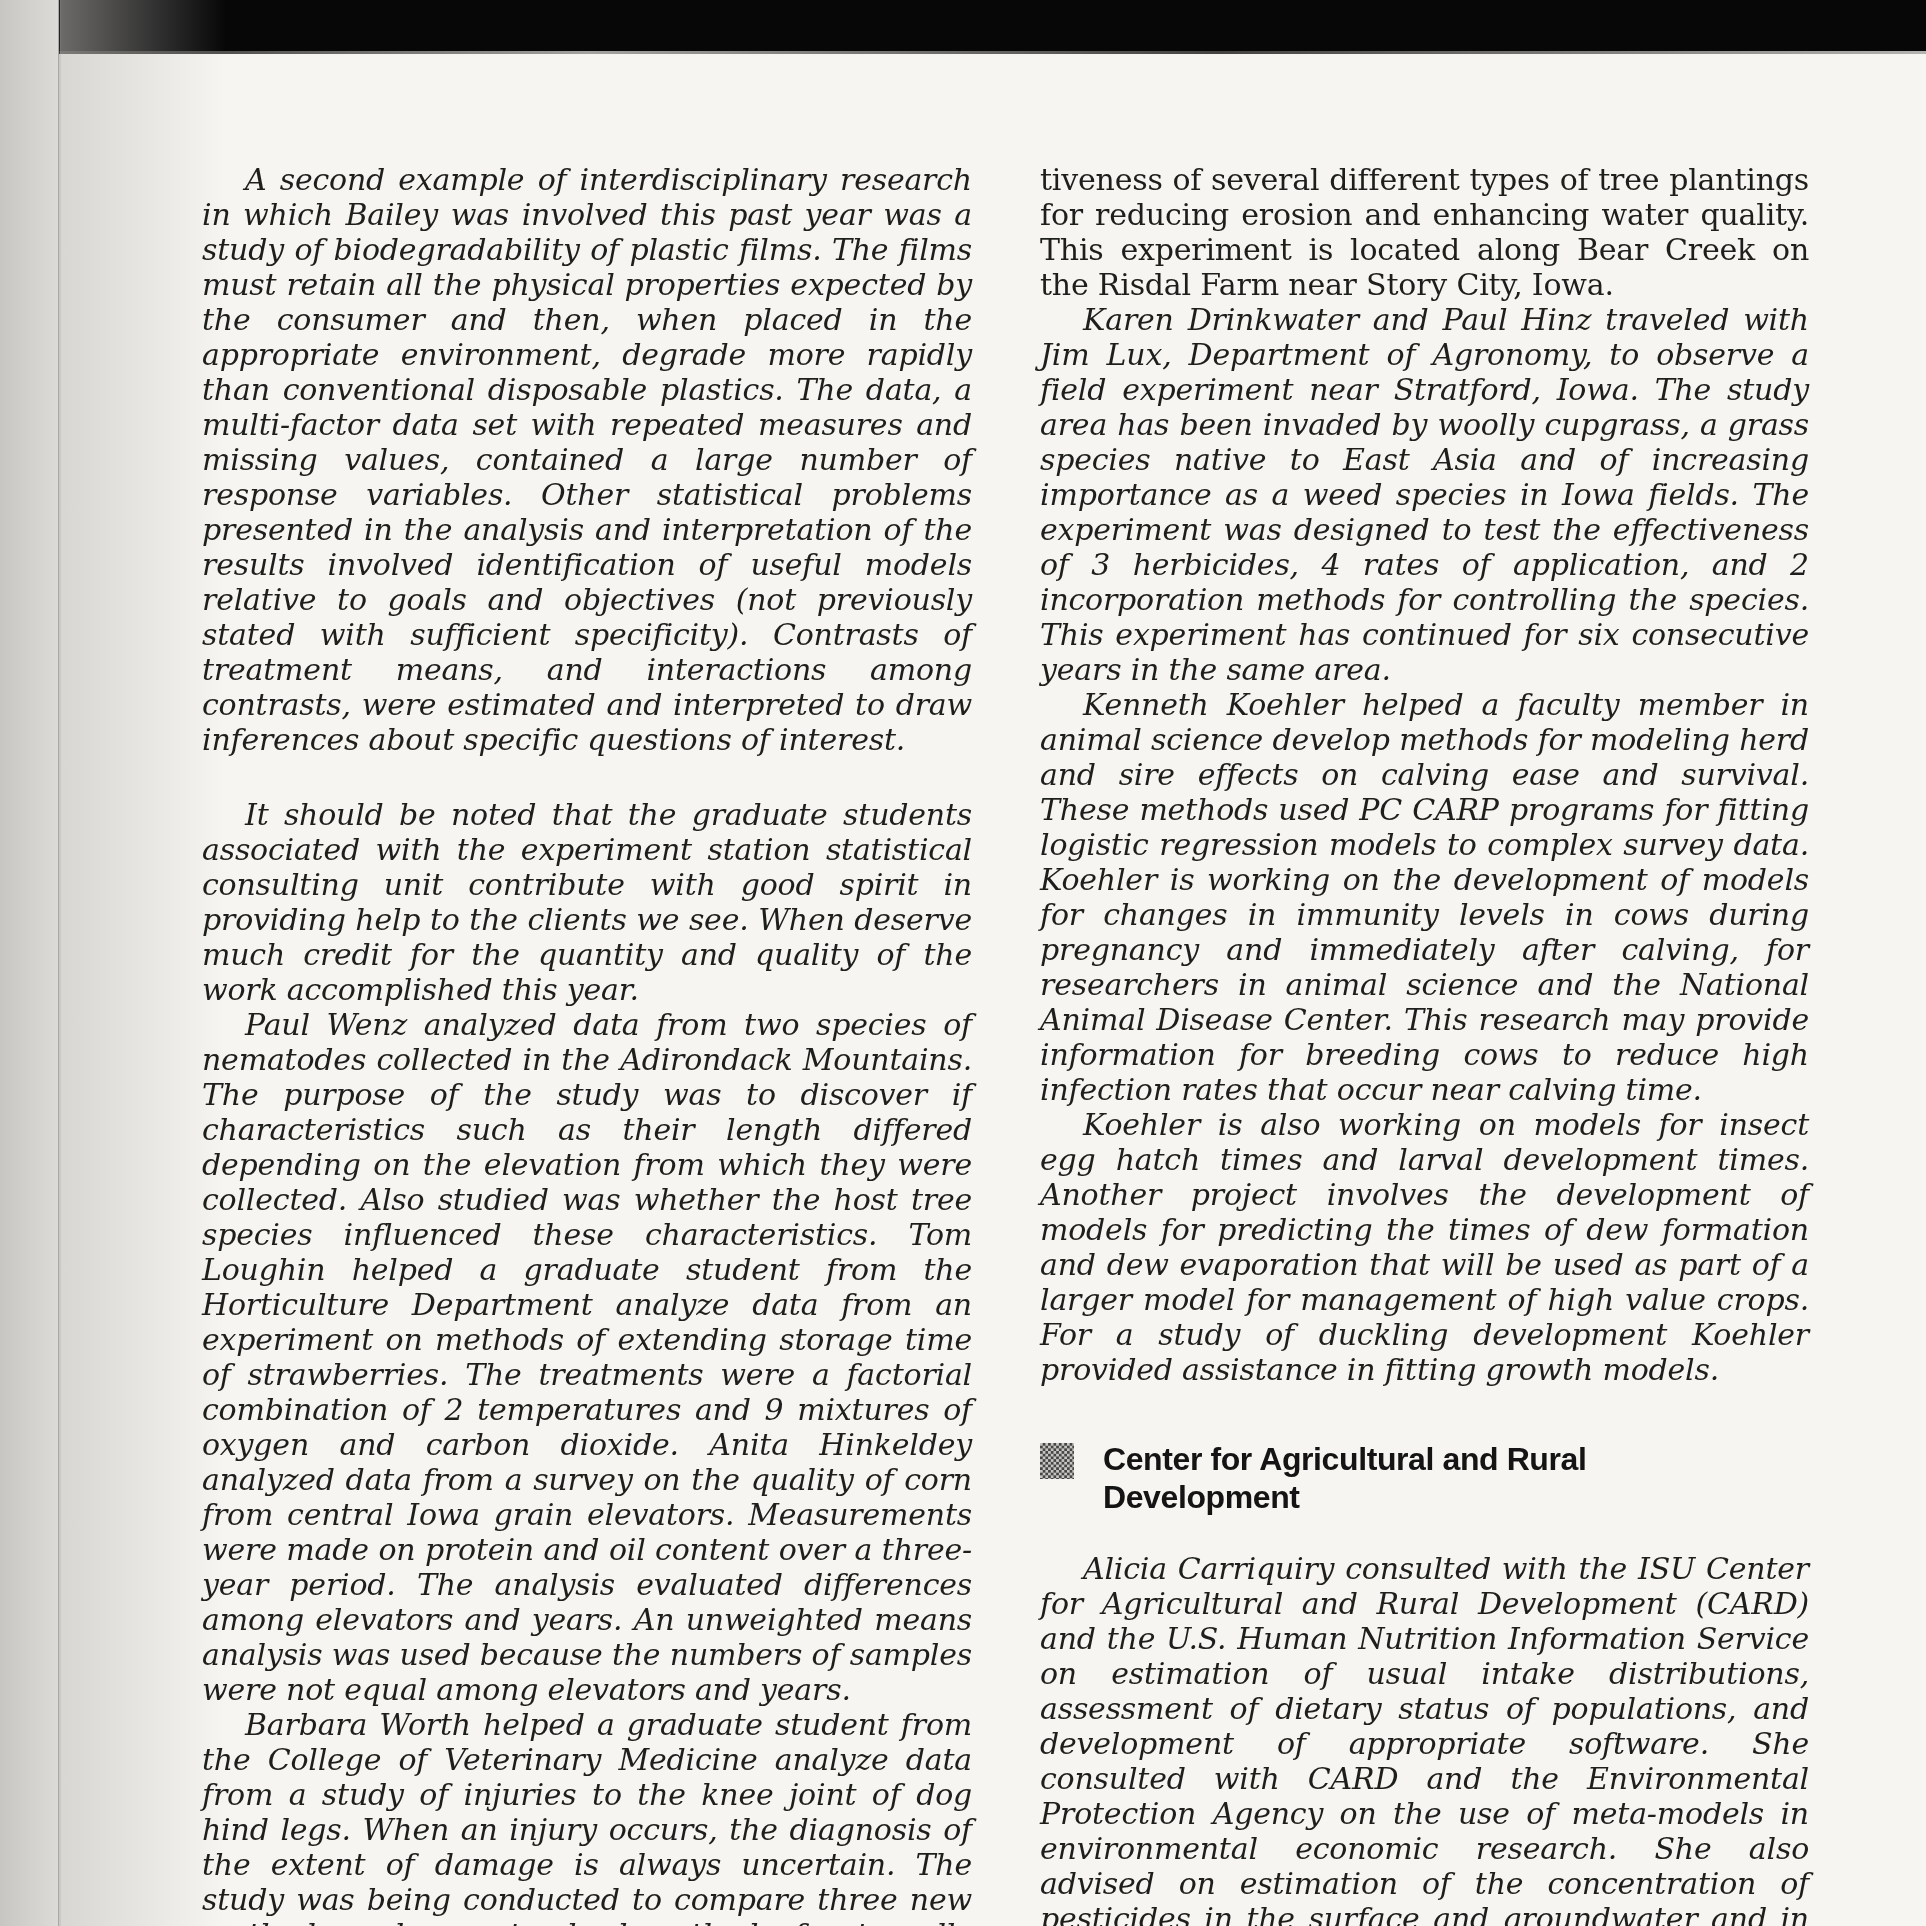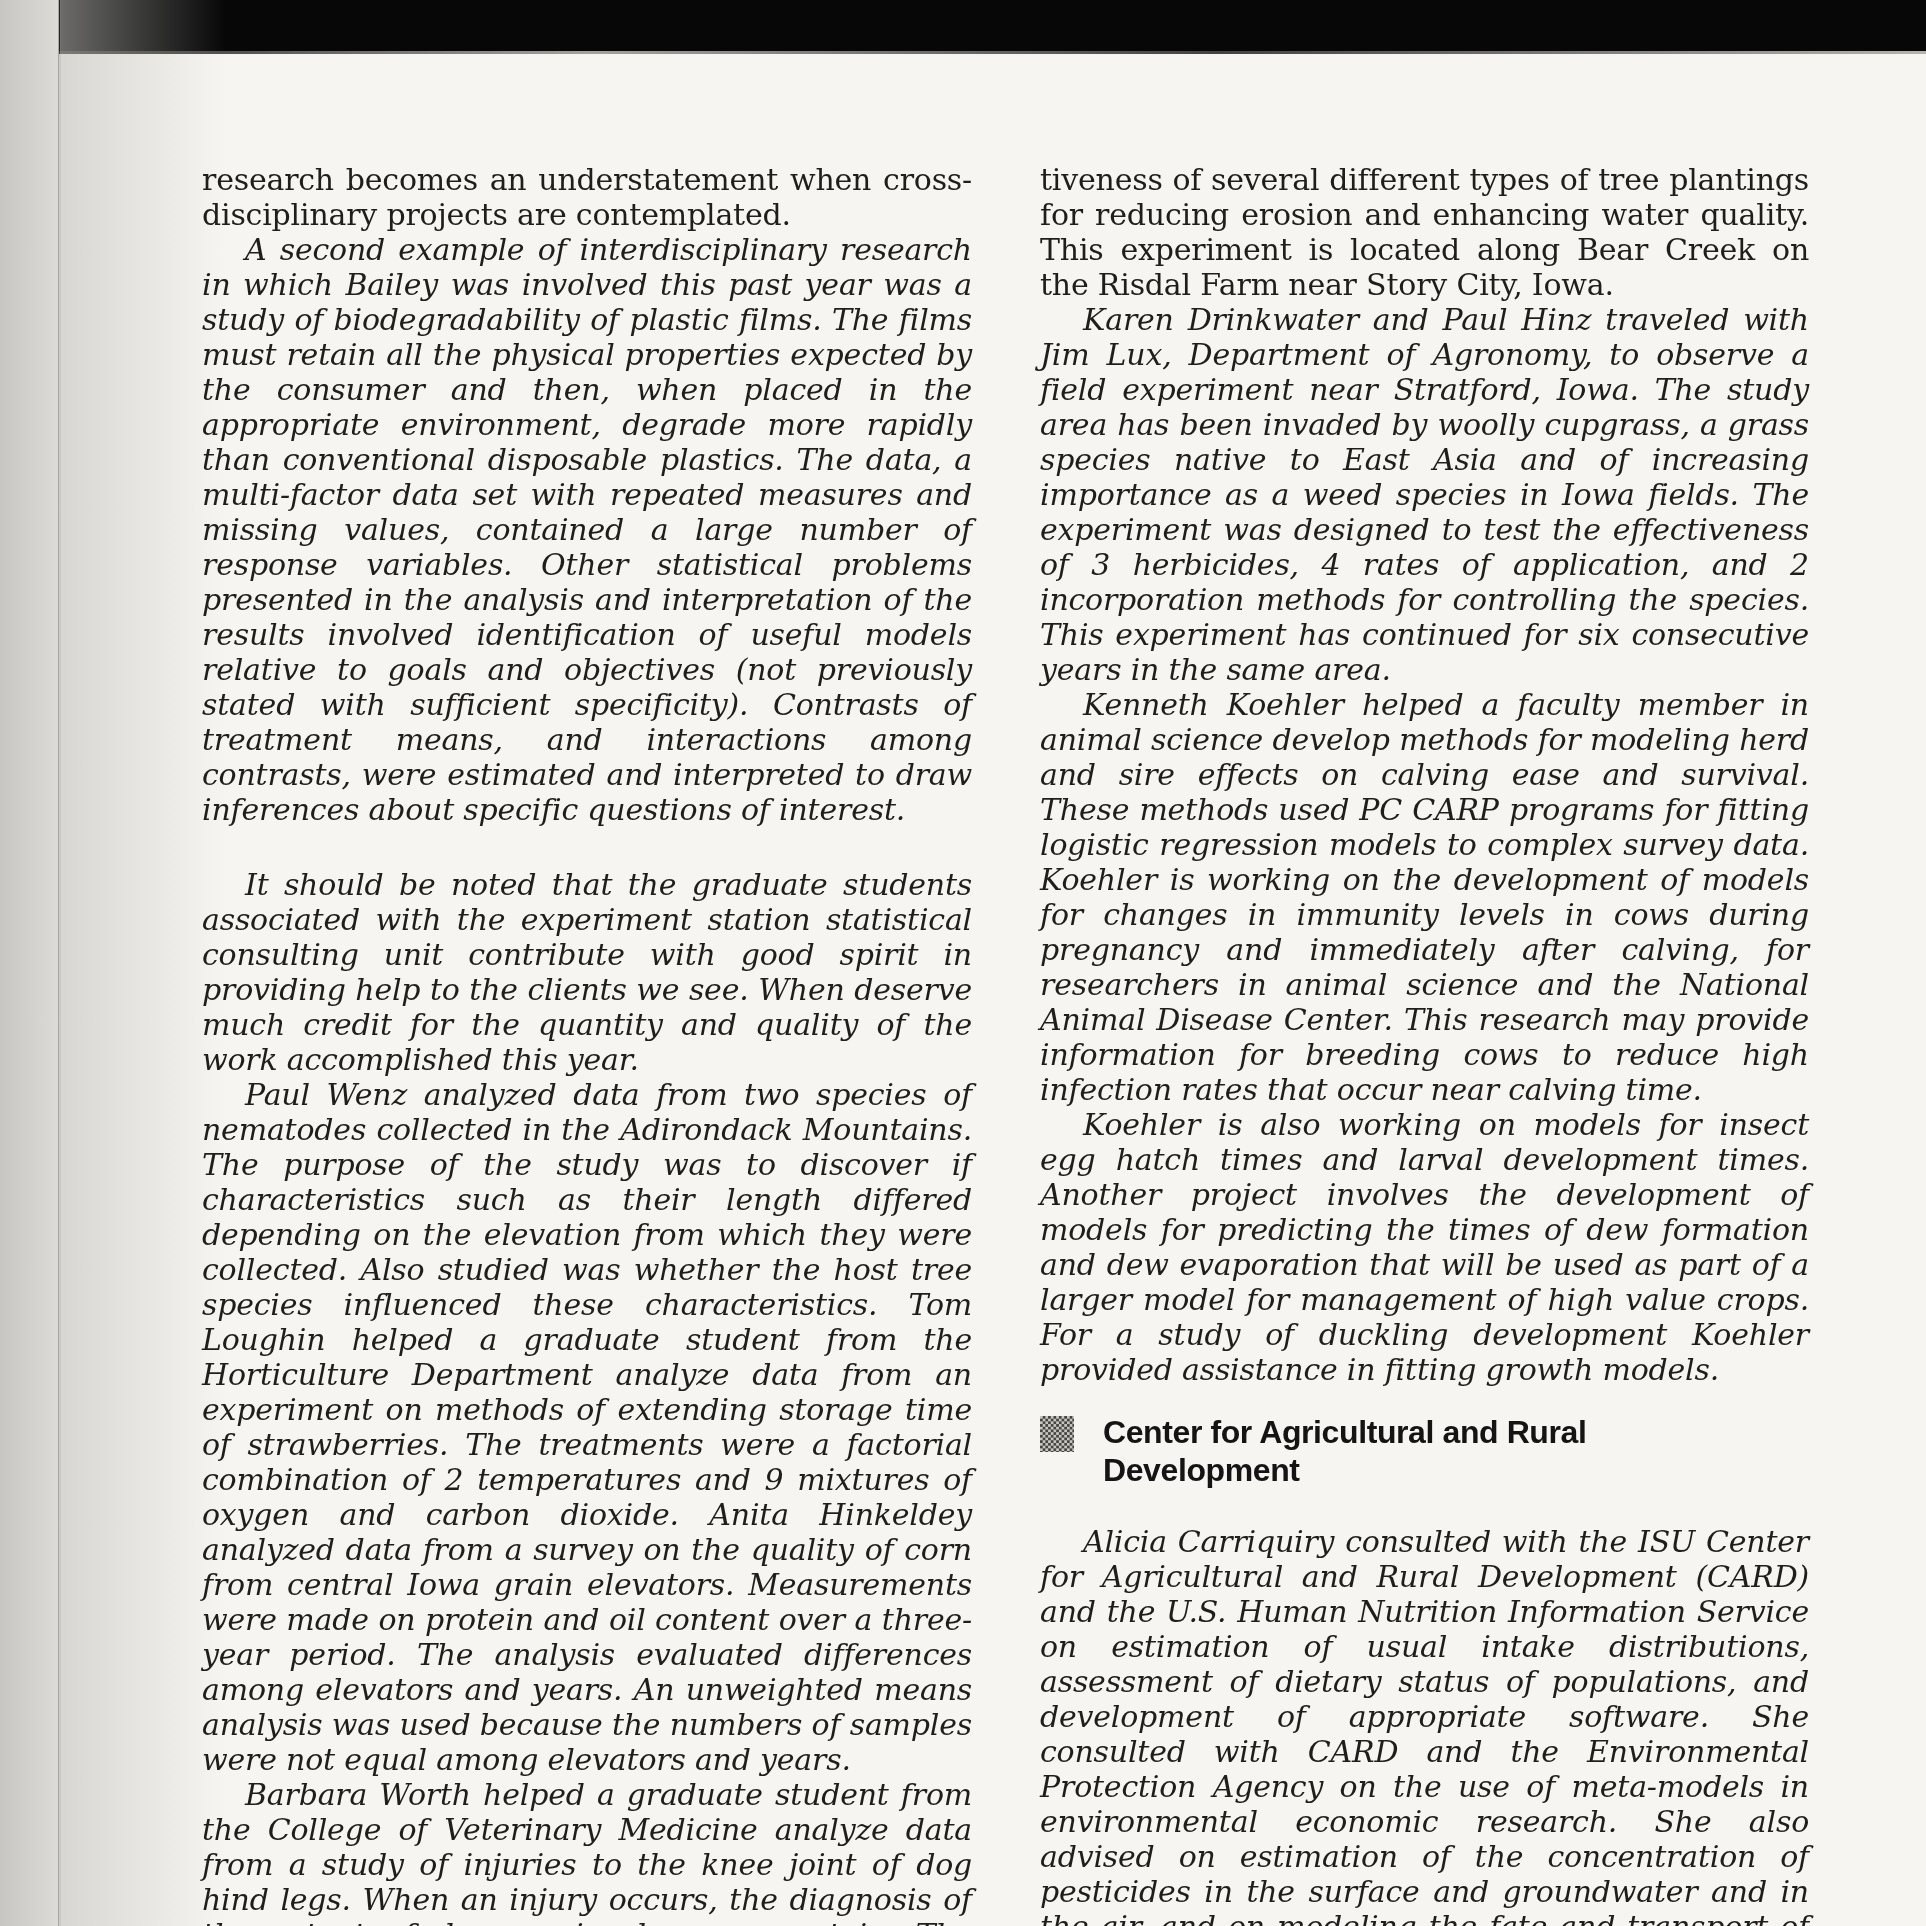--- a/index.html
+++ b/index.html
@@ -58,21 +58,21 @@
     line-height:35px;
     letter-spacing:-0.2px;
   }
   .para.indent { text-indent:43px;font-style:italic; }
   .para.spaced { margin-top:40px; }
 
   .section-heading {
     display:flex;
     align-items:flex-start;
     gap:29px;
-    margin:26px 0 35px 0;
+    margin:53px 0 35px 0;
     font-family:"Liberation Sans","DejaVu Sans",sans-serif;
     font-weight:bold;
     color:#141414;
   }
   .bullet {
     flex:0 0 auto;
     width:34px; height:36px;
     margin-top:3.1px;
     background-color:#8c8b88;
     background-image:repeating-conic-gradient(#454543 0% 25%, #c6c5c1 0% 50%);
@@ -90,21 +90,20 @@
 
 <div class="page">
 
   <div class="top-band"></div>
   <div class="top-band-fray"></div>
   <div class="spine-strip"></div>
   <div class="spine-crease"></div>
   <div class="spine-shadow"></div>
 
   <div class="col col-left">
-    <p class="para">research becomes an understatement when cross-disciplinary projects are contemplated.</p>
     <p class="para indent">A second example of interdisciplinary research in which Bailey was involved this past year was a study of biodegradability of plastic films. The films must retain all the physical properties expected by the consumer and then, when placed in the appropriate environment, degrade more rapidly than conventional disposable plastics. The data, a multi-factor data set with repeated measures and missing values, contained a large number of response variables. Other statistical problems presented in the analysis and interpretation of the results involved identification of useful models relative to goals and objectives (not previously stated with sufficient specificity). Contrasts of treatment means, and interactions among contrasts, were estimated and interpreted to draw inferences about specific questions of interest.</p>
     <p class="para indent spaced">It should be noted that the graduate students associated with the experiment station statistical consulting unit contribute with good spirit in providing help to the clients we see. When deserve much credit for the quantity and quality of the work accomplished this year.</p>
     <p class="para indent">Paul Wenz analyzed data from two species of nematodes collected in the Adirondack Mountains. The purpose of the study was to discover if characteristics such as their length differed depending on the elevation from which they were collected. Also studied was whether the host tree species influenced these characteristics. Tom Loughin helped a graduate student from the Horticulture Department analyze data from an experiment on methods of extending storage time of strawberries. The treatments were a factorial combination of 2 temperatures and 9 mixtures of oxygen and carbon dioxide. Anita Hinkeldey analyzed data from a survey on the quality of corn from central Iowa grain elevators. Measurements were made on protein and oil content over a three-year period. The analysis evaluated differences among elevators and years. An unweighted means analysis was used because the numbers of samples were not equal among elevators and years.</p>
     <p class="para indent">Barbara Worth helped a graduate student from the College of Veterinary Medicine analyze data from a study of injuries to the knee joint of dog hind legs. When an injury occurs, the diagnosis of the extent of damage is always uncertain. The study was being conducted to compare three new methods and one standard method of externally assessing damage. Surgery was done on the dogs and the actual amount of damage determined so that the effectiveness of the four methods could be evaluated.</p>
 
   </div>
 
   <div class="col col-right">
     <p class="para">tiveness of several different types of tree plantings for reducing erosion and enhancing water quality. This experiment is located along Bear Creek on the Risdal Farm near Story City, Iowa.</p>
     <p class="para indent">Karen Drinkwater and Paul Hinz traveled with Jim Lux, Department of Agronomy, to observe a field experiment near Stratford, Iowa. The study area has been invaded by woolly cupgrass, a grass species native to East Asia and of increasing importance as a weed species in Iowa fields. The experiment was designed to test the effectiveness of 3 herbicides, 4 rates of application, and 2 incorporation methods for controlling the species. This experiment has continued for six consecutive years in the same area.</p>

